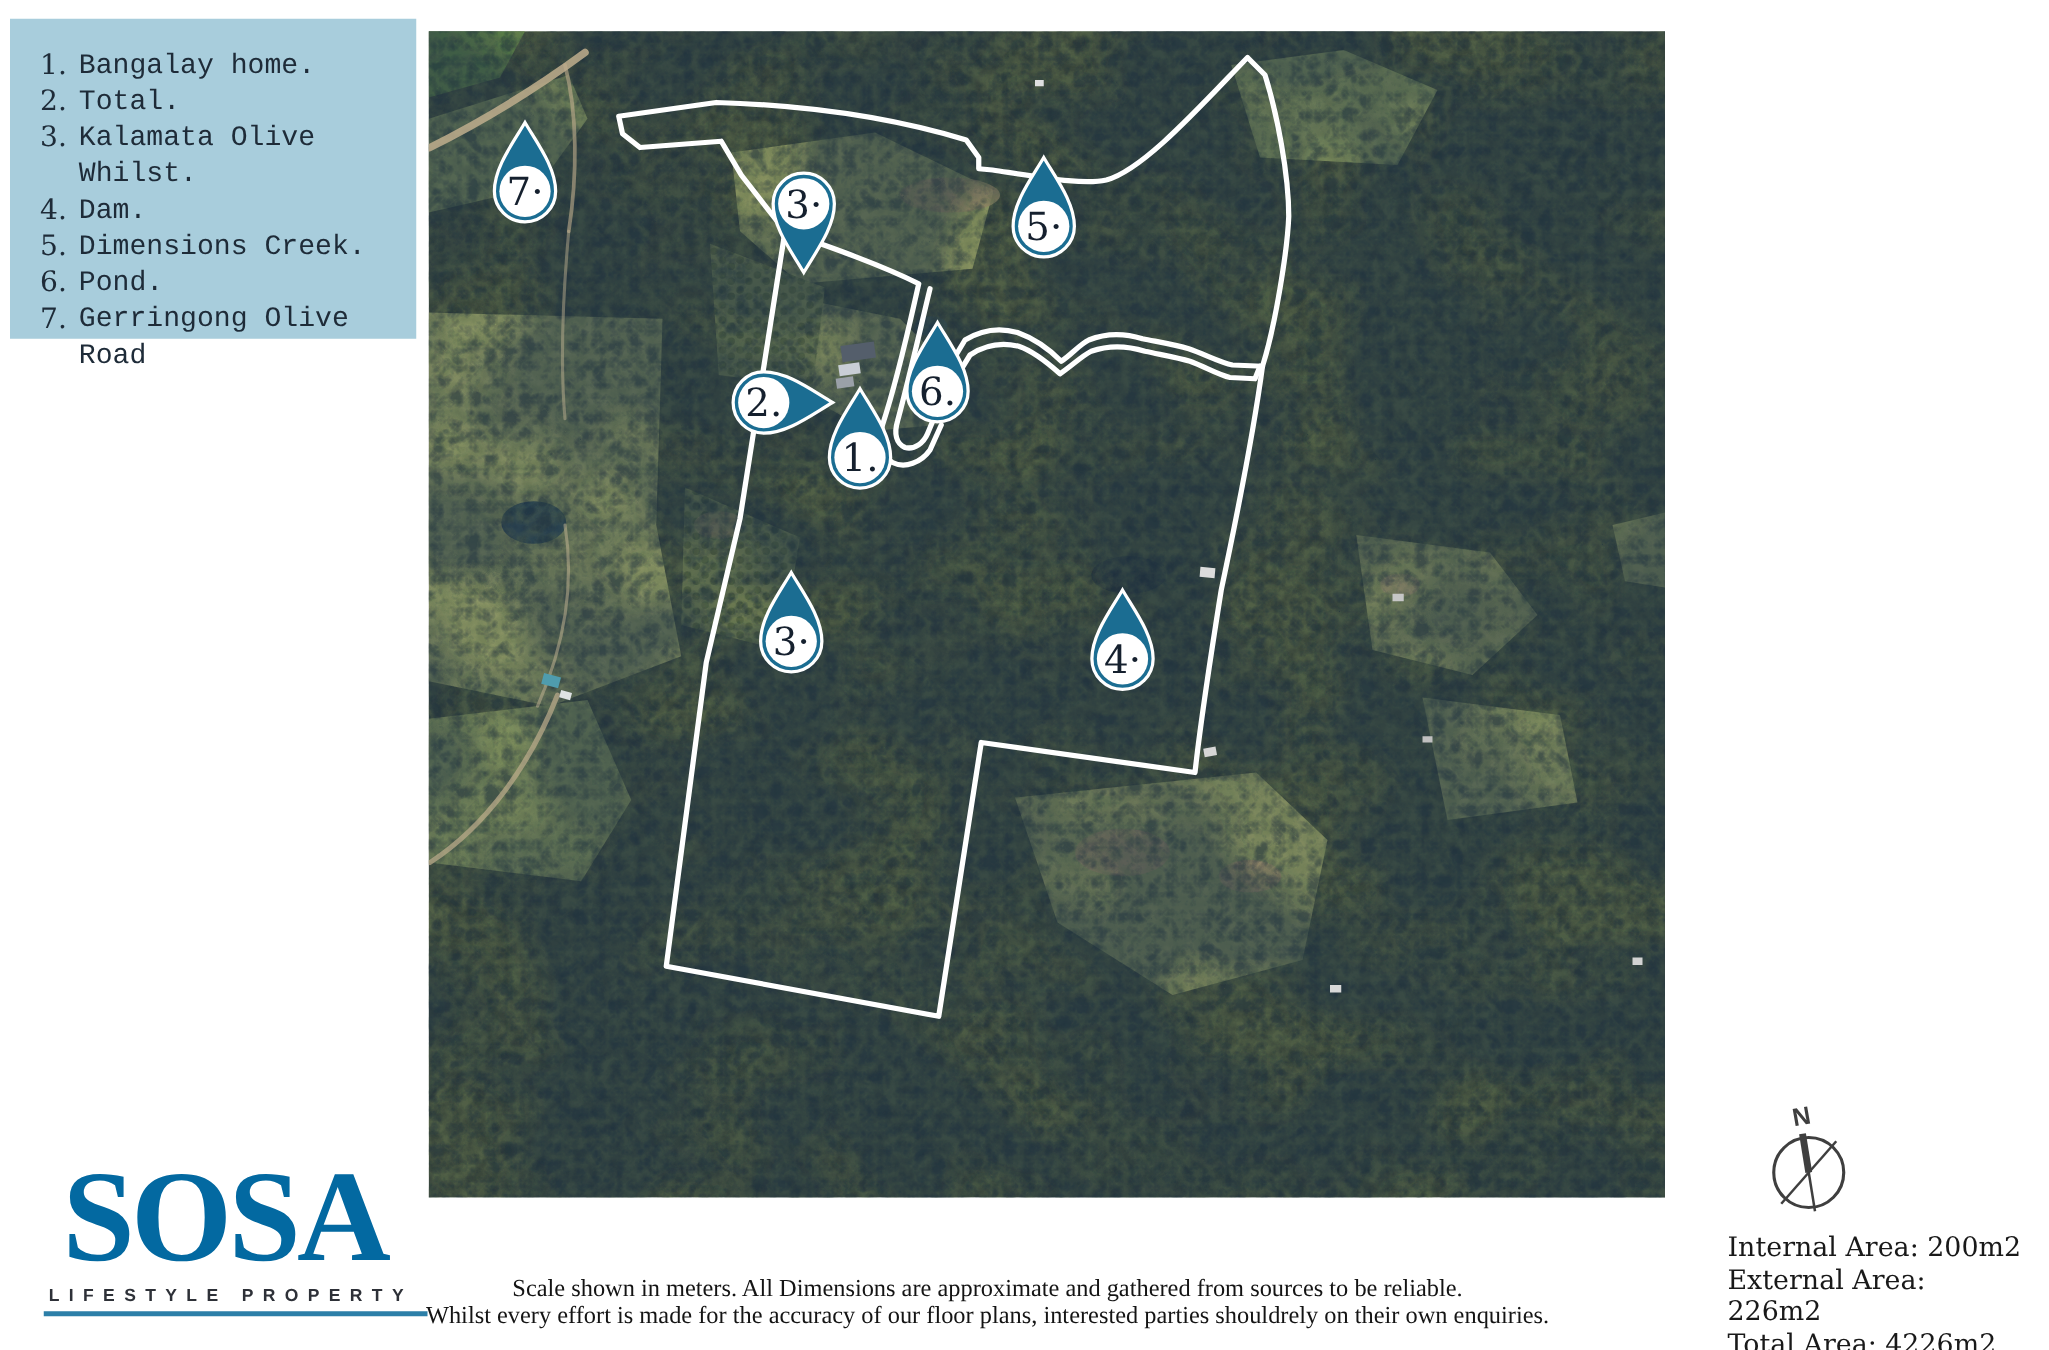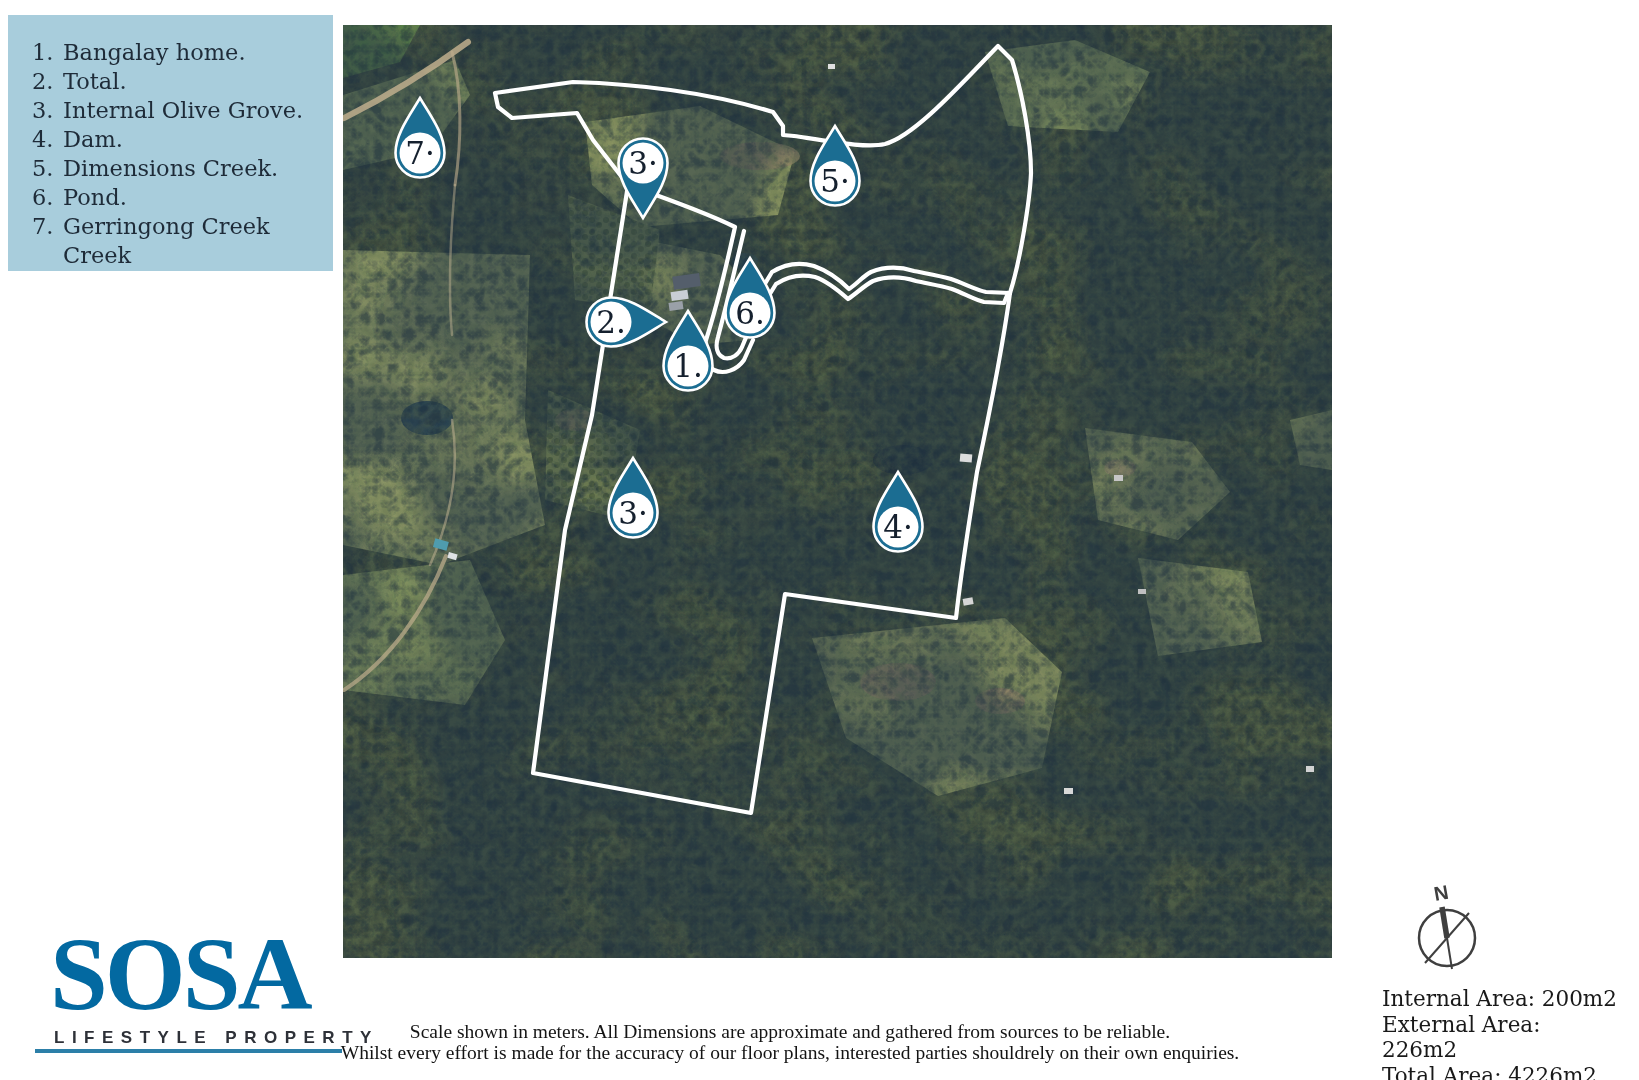--- a/index.html
+++ b/index.html
@@ -4,34 +4,34 @@
 <style>
   html,body{margin:0;padding:0;background:#ffffff;}
   body{width:1639px;height:1080px;position:relative;overflow:hidden;
        font-family:"DejaVu Serif",serif;}
 
   
   .legend{position:absolute;left:8px;top:15px;width:325px;height:256px;
           background:#a8cddc;box-sizing:border-box;padding:23px 10px 0 24px;}
   .legend .row{display:flex;line-height:29px;font-size:22.5px;color:#1e2b38;}
   .legend .num{width:31px;flex:0 0 31px;}
-  .legend .lab{flex:1;}
+  .legend .lab{flex:1;font-family:Liberation Mono, monospace;}
 
   
   .photo{position:absolute;left:343px;top:25px;width:989px;height:933px;}
   .photo svg{display:block;}
   #pins-layer text{font-family:"DejaVu Serif",serif;font-size:31px;fill:#15202e;}
 
   
   .brand-name{position:absolute;left:50px;top:922px;width:300px;
               font-family:"Liberation Serif",serif;font-weight:bold;
               font-size:104px;line-height:1;letter-spacing:-3px;color:#0369a1;}
-  .brand-tag{position:absolute;left:54px;top:1028px;width:320px;
+  .brand-tag{position:absolute;left:39px;top:1028px;width:320px;
              font-family:"Liberation Sans",sans-serif;font-weight:bold;
-             font-size:17px;letter-spacing:7.5px;color:#2e3138;white-space:nowrap;}
+             font-size:14px;letter-spacing:7.5px;color:#2e3138;white-space:nowrap;}
   .brand-rule{position:absolute;left:35px;top:1049px;width:307px;height:4px;
               background:#2c7fa8;}
 
   
   .disclaimer{position:absolute;left:340px;top:1022px;width:900px;text-align:center;
               font-family:Liberation Serif, serif;font-size:19.5px;line-height:20.5px;
               color:#141414;}
 
   
   .compass{position:absolute;left:1400px;top:880px;}
@@ -48,37 +48,37 @@
       <div class="row">
         <span class="num">1.</span>
         <span class="lab">Bangalay home.</span>
       </div>
       <div class="row">
         <span class="num">2.</span>
         <span class="lab">Total.</span>
       </div>
       <div class="row">
         <span class="num">3.</span>
-        <span class="lab">Internal Olive Grove.</span>
+        <span class="lab">Kalamata Olive Whilst.</span>
       </div>
       <div class="row">
         <span class="num">4.</span>
         <span class="lab">Dam.</span>
       </div>
       <div class="row">
         <span class="num">5.</span>
         <span class="lab">Dimensions Creek.</span>
       </div>
       <div class="row">
         <span class="num">6.</span>
         <span class="lab">Pond.</span>
       </div>
       <div class="row">
         <span class="num">7.</span>
-        <span class="lab">Gerringong Creek Creek</span>
+        <span class="lab">Gerringong Olive Road</span>
       </div>
     </div>
 </div>
 
 <div class="photo">
 <svg width="989" height="933" viewBox="343 25 989 933">
   <defs>
     <filter id="nLight" x="-5%" y="-5%" width="110%" height="110%">
       <feTurbulence type="fractalNoise" baseFrequency="0.10" numOctaves="4" seed="11" stitchTiles="stitch" result="t"></feTurbulence>
       <feColorMatrix in="t" type="matrix" values="0 0 0 0 0  0 0 0 0 0  0 0 0 0 0  1.1 1.1 1.1 0 -1.1" result="a"></feColorMatrix>

